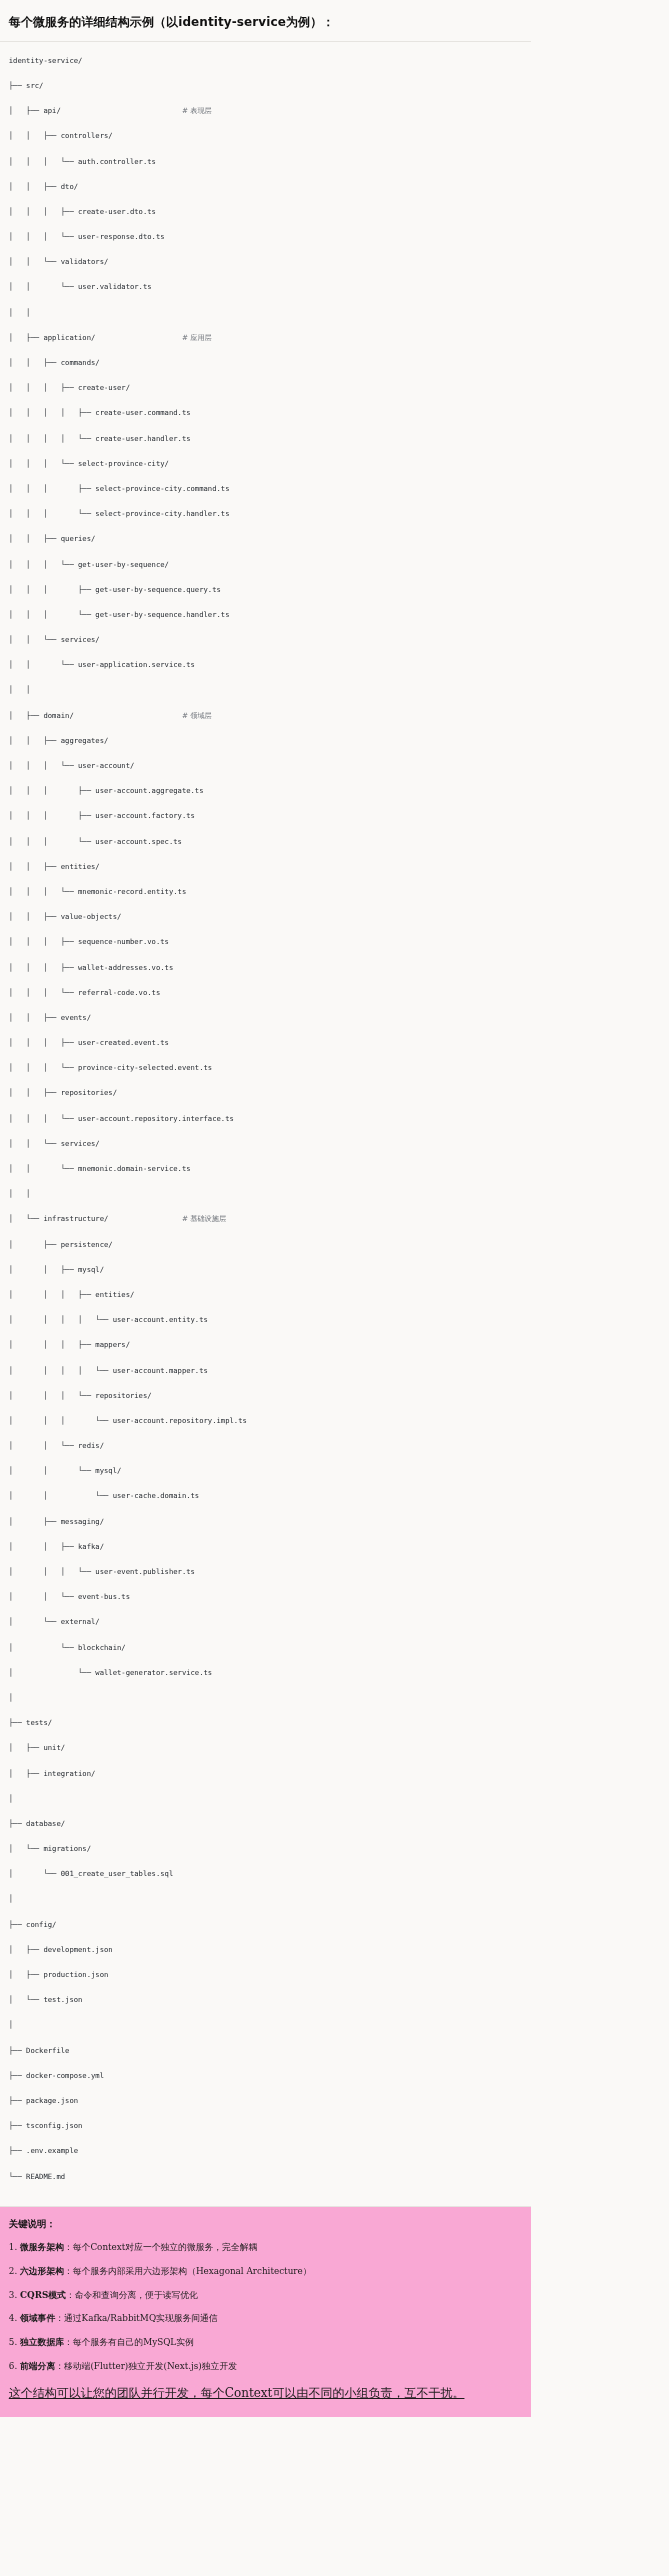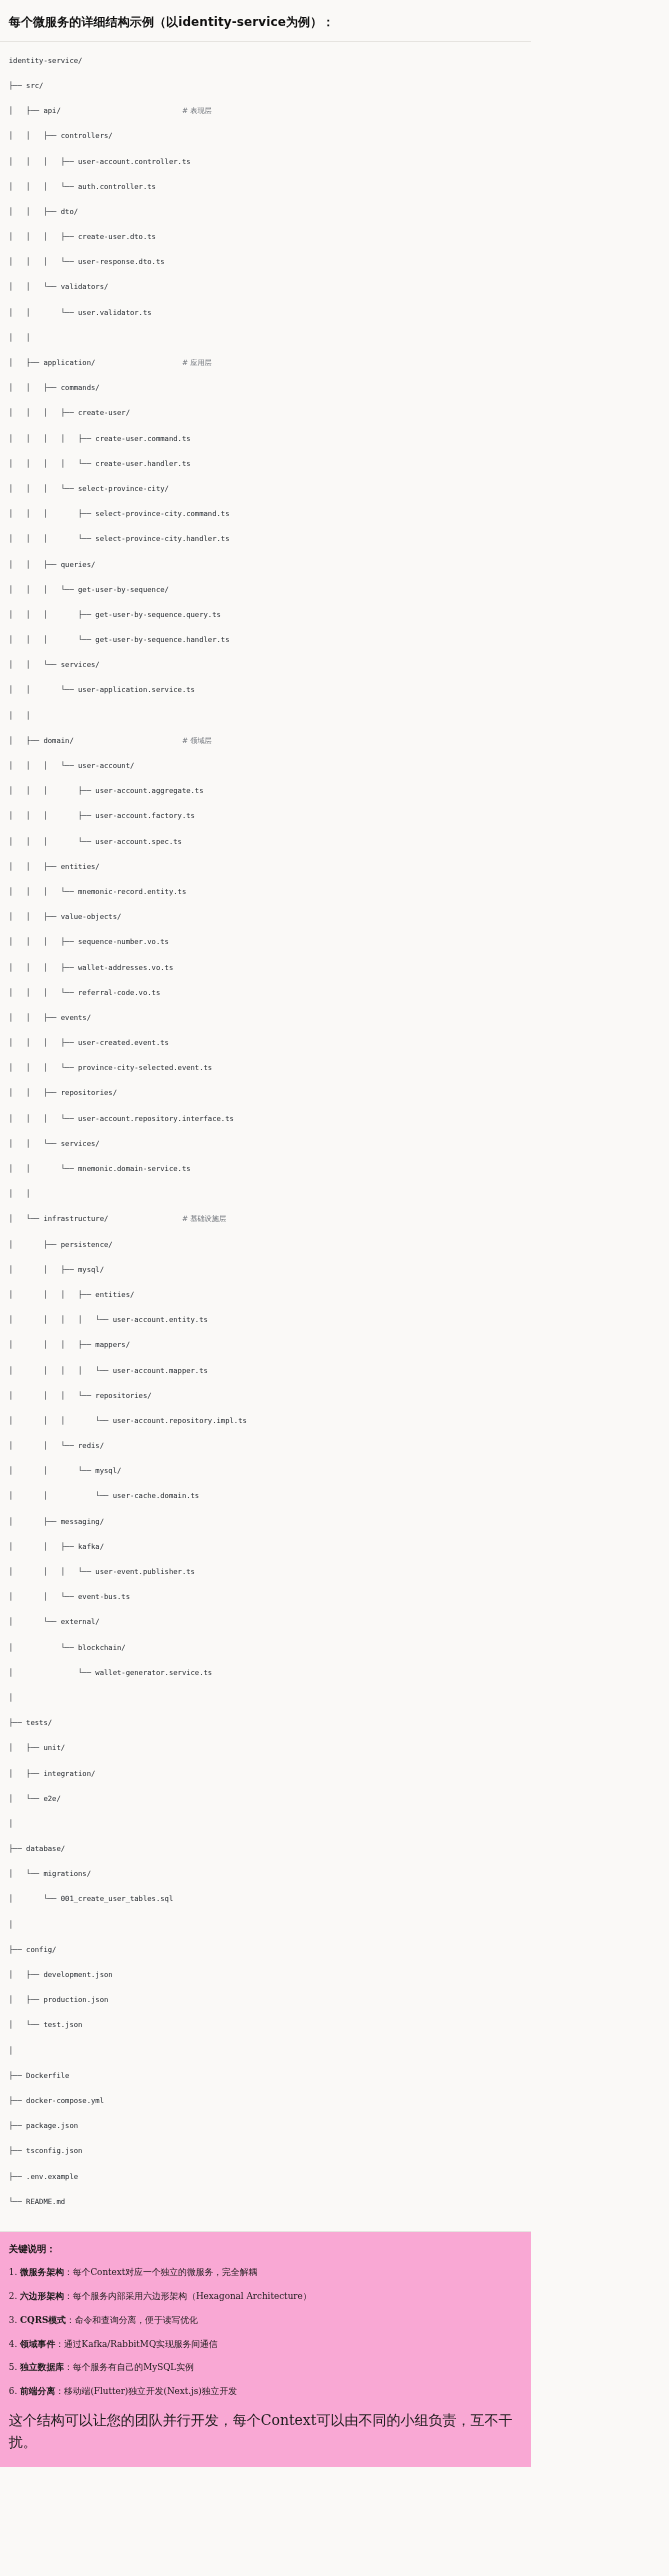--- a/index.html
+++ b/index.html
@@ -83,41 +83,41 @@
   }
   .note-item .num {
     font-family: "DejaVu Serif", "Liberation Serif", serif;
   }
   .note-item .term {
     font-weight: bold;
     text-align: center;
   }
   .note-footer {
     font-family: "DejaVu Serif", "Liberation Serif", serif;
-    font-size: 14px;
+    font-size: 12px;
     line-height: 1.6;
     color: #1c1c1c;
     margin: 8.8px 0 0 0;
+    text-decoration: underline;
   }
 </style>
 </head>
 <body>
 
 <div class="page">
 
   <div class="header-block">
     <h1 class="page-title">每个微服务的详细结构示例（以identity-service为例）：</h1>
   </div>
 
   <div class="tree-block">
     <pre class="tree" id="tree-container"><span class="tree-line"><span>identity-service/</span></span>
 <span class="tree-line"><span>├── src/</span></span>
 <span class="tree-line"><span>│   ├── api/</span>                            <span class="cmt"># 表现层</span></span>
 <span class="tree-line"><span>│   │   ├── controllers/</span></span>
-<span class="tree-line"><span>│   │   │   ├── user-account.controller.ts</span></span>
 <span class="tree-line"><span>│   │   │   └── auth.controller.ts</span></span>
 <span class="tree-line"><span>│   │   ├── dto/</span></span>
 <span class="tree-line"><span>│   │   │   ├── create-user.dto.ts</span></span>
 <span class="tree-line"><span>│   │   │   └── user-response.dto.ts</span></span>
 <span class="tree-line"><span>│   │   └── validators/</span></span>
 <span class="tree-line"><span>│   │       └── user.validator.ts</span></span>
 <span class="tree-line"><span>│   │</span></span>
 <span class="tree-line"><span>│   ├── application/</span>                    <span class="cmt"># 应用层</span></span>
 <span class="tree-line"><span>│   │   ├── commands/</span></span>
 <span class="tree-line"><span>│   │   │   ├── create-user/</span></span>
@@ -127,20 +127,21 @@
 <span class="tree-line"><span>│   │   │       ├── select-province-city.command.ts</span></span>
 <span class="tree-line"><span>│   │   │       └── select-province-city.handler.ts</span></span>
 <span class="tree-line"><span>│   │   ├── queries/</span></span>
 <span class="tree-line"><span>│   │   │   └── get-user-by-sequence/</span></span>
 <span class="tree-line"><span>│   │   │       ├── get-user-by-sequence.query.ts</span></span>
 <span class="tree-line"><span>│   │   │       └── get-user-by-sequence.handler.ts</span></span>
 <span class="tree-line"><span>│   │   └── services/</span></span>
 <span class="tree-line"><span>│   │       └── user-application.service.ts</span></span>
 <span class="tree-line"><span>│   │</span></span>
 <span class="tree-line"><span>│   ├── domain/</span>                         <span class="cmt"># 领域层</span></span>
+<span class="tree-line"><span>│   │   ├── aggregates/</span></span>
 <span class="tree-line"><span>│   │   │   └── user-account/</span></span>
 <span class="tree-line"><span>│   │   │       ├── user-account.aggregate.ts</span></span>
 <span class="tree-line"><span>│   │   │       ├── user-account.factory.ts</span></span>
 <span class="tree-line"><span>│   │   │       └── user-account.spec.ts</span></span>
 <span class="tree-line"><span>│   │   ├── entities/</span></span>
 <span class="tree-line"><span>│   │   │   └── mnemonic-record.entity.ts</span></span>
 <span class="tree-line"><span>│   │   ├── value-objects/</span></span>
 <span class="tree-line"><span>│   │   │   ├── sequence-number.vo.ts</span></span>
 <span class="tree-line"><span>│   │   │   ├── wallet-addresses.vo.ts</span></span>
 <span class="tree-line"><span>│   │   │   └── referral-code.vo.ts</span></span>
@@ -168,21 +169,20 @@
 <span class="tree-line"><span>│       │   ├── kafka/</span></span>
 <span class="tree-line"><span>│       │   │   └── user-event.publisher.ts</span></span>
 <span class="tree-line"><span>│       │   └── event-bus.ts</span></span>
 <span class="tree-line"><span>│       └── external/</span></span>
 <span class="tree-line"><span>│           └── blockchain/</span></span>
 <span class="tree-line"><span>│               └── wallet-generator.service.ts</span></span>
 <span class="tree-line"><span>│</span></span>
 <span class="tree-line"><span>├── tests/</span></span>
 <span class="tree-line"><span>│   ├── unit/</span></span>
 <span class="tree-line"><span>│   ├── integration/</span></span>
-<span class="tree-line"><span>│   └── e2e/</span></span>
 <span class="tree-line"><span>│</span></span>
 <span class="tree-line"><span>├── database/</span></span>
 <span class="tree-line"><span>│   └── migrations/</span></span>
 <span class="tree-line"><span>│       └── 001_create_user_tables.sql</span></span>
 <span class="tree-line"><span>│</span></span>
 <span class="tree-line"><span>├── config/</span></span>
 <span class="tree-line"><span>│   ├── development.json</span></span>
 <span class="tree-line"><span>│   ├── production.json</span></span>
 <span class="tree-line"><span>│   └── test.json</span></span>
 <span class="tree-line"><span>│</span></span>

